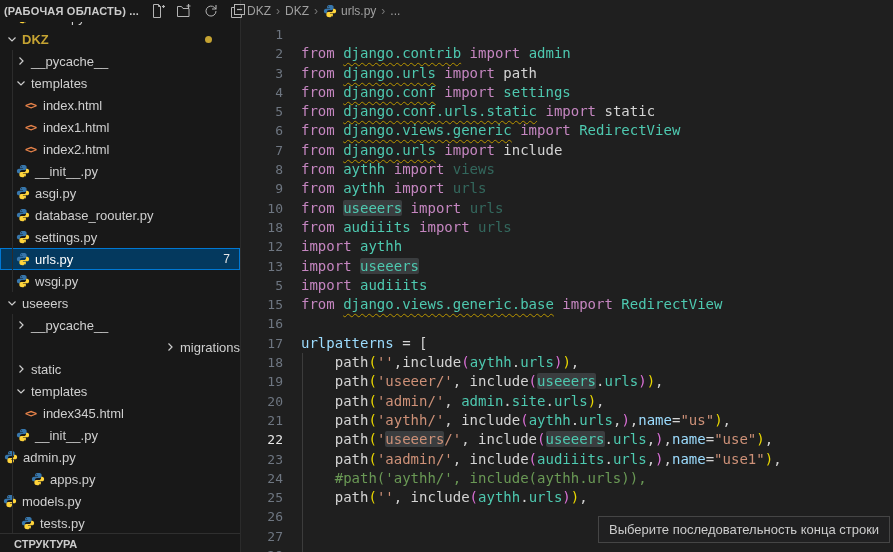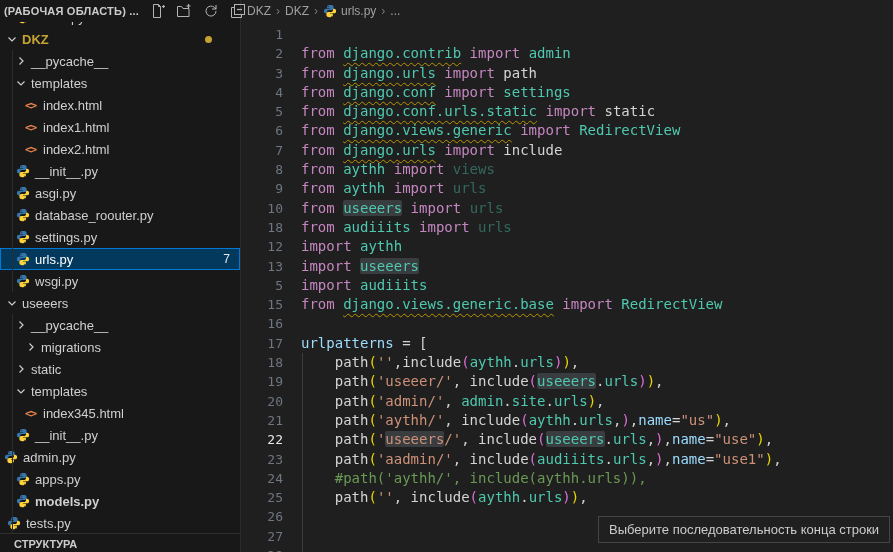--- a/index.html
+++ b/index.html
@@ -179,21 +179,21 @@
             <path d="M2.5 4.5 L6 8 L9.5 4.5" stroke="#cccccc" stroke-width="1.2" fill="none"></path>
           </svg></span>
         <span class="tlabel">useeers</span>
       </div>
       <div class="trow" style="padding-left: 15px;">
         <span class="chev"><svg width="12" height="12" viewBox="0 0 12 12">
             <path d="M4.5 2.5 L8 6 L4.5 9.5" stroke="#cccccc" stroke-width="1.2" fill="none"></path>
           </svg></span>
         <span class="tlabel">__pycache__</span>
       </div>
-      <div class="trow" style="padding-left: 25px;">
+      <div class="trow" style="padding-left: 25px; justify-content: flex-end;">
         <span class="chev"><svg width="12" height="12" viewBox="0 0 12 12">
             <path d="M4.5 2.5 L8 6 L4.5 9.5" stroke="#cccccc" stroke-width="1.2" fill="none"></path>
           </svg></span>
         <span class="tlabel">migrations</span>
       </div>
       <div class="trow" style="padding-left: 15px;">
         <span class="chev"><svg width="12" height="12" viewBox="0 0 12 12">
             <path d="M4.5 2.5 L8 6 L4.5 9.5" stroke="#cccccc" stroke-width="1.2" fill="none"></path>
           </svg></span>
         <span class="tlabel">static</span>
@@ -221,39 +221,39 @@
       </div>
       <div class="trow" style="padding-left: 3px;">
         <span class="ficon">
           <svg width="14" height="14" viewBox="0 0 16 16">
             <path fill="#3776ab" d="M7.9 1C6.1 1 4.7 1.7 4.7 3.2v1.6h3.4v.5H3.3C1.8 5.3 1 6.5 1 8s.8 2.7 2.3 2.7h1.2V9.2c0-1.3 1.1-2.4 2.4-2.4h3.3c1 0 1.9-.9 1.9-2V3.2C12.1 1.7 10.6 1 8.8 1zM6.4 2.5c.4 0 .6.3.6.6s-.2.6-.6.6-.6-.3-.6-.6.2-.6.6-.6z"></path>
             <path fill="#ffd43b" d="M8.1 15c1.8 0 3.2-.7 3.2-2.2v-1.6H7.9v-.5h4.8c1.5 0 2.3-1.2 2.3-2.7s-.8-2.7-2.3-2.7h-1.2v1.5c0 1.3-1.1 2.4-2.4 2.4H5.8c-1 0-1.9.9-1.9 2v1.6C3.9 14.3 5.4 15 7.2 15zm1.5-1.5c.4 0 .6.3.6.6s-.2.6-.6.6-.6-.3-.6-.6.2-.6.6-.6z"></path>
           </svg>
         </span>
         <span class="tlabel">admin.py</span>
       </div>
-      <div class="trow" style="padding-left: 15px;">
+      <div class="trow" style="padding-left: 30px;">
         <span class="ficon">
           <svg width="14" height="14" viewBox="0 0 16 16">
             <path fill="#3776ab" d="M7.9 1C6.1 1 4.7 1.7 4.7 3.2v1.6h3.4v.5H3.3C1.8 5.3 1 6.5 1 8s.8 2.7 2.3 2.7h1.2V9.2c0-1.3 1.1-2.4 2.4-2.4h3.3c1 0 1.9-.9 1.9-2V3.2C12.1 1.7 10.6 1 8.8 1zM6.4 2.5c.4 0 .6.3.6.6s-.2.6-.6.6-.6-.3-.6-.6.2-.6.6-.6z"></path>
             <path fill="#ffd43b" d="M8.1 15c1.8 0 3.2-.7 3.2-2.2v-1.6H7.9v-.5h4.8c1.5 0 2.3-1.2 2.3-2.7s-.8-2.7-2.3-2.7h-1.2v1.5c0 1.3-1.1 2.4-2.4 2.4H5.8c-1 0-1.9.9-1.9 2v1.6C3.9 14.3 5.4 15 7.2 15zm1.5-1.5c.4 0 .6.3.6.6s-.2.6-.6.6-.6-.3-.6-.6.2-.6.6-.6z"></path>
           </svg>
         </span>
         <span class="tlabel">apps.py</span>
       </div>
-      <div class="trow" style="padding-left: 15px; font-weight: bold;">
+      <div class="trow" style="padding-left: 2px;">
         <span class="ficon">
           <svg width="14" height="14" viewBox="0 0 16 16">
             <path fill="#3776ab" d="M7.9 1C6.1 1 4.7 1.7 4.7 3.2v1.6h3.4v.5H3.3C1.8 5.3 1 6.5 1 8s.8 2.7 2.3 2.7h1.2V9.2c0-1.3 1.1-2.4 2.4-2.4h3.3c1 0 1.9-.9 1.9-2V3.2C12.1 1.7 10.6 1 8.8 1zM6.4 2.5c.4 0 .6.3.6.6s-.2.6-.6.6-.6-.3-.6-.6.2-.6.6-.6z"></path>
             <path fill="#ffd43b" d="M8.1 15c1.8 0 3.2-.7 3.2-2.2v-1.6H7.9v-.5h4.8c1.5 0 2.3-1.2 2.3-2.7s-.8-2.7-2.3-2.7h-1.2v1.5c0 1.3-1.1 2.4-2.4 2.4H5.8c-1 0-1.9.9-1.9 2v1.6C3.9 14.3 5.4 15 7.2 15zm1.5-1.5c.4 0 .6.3.6.6s-.2.6-.6.6-.6-.3-.6-.6.2-.6.6-.6z"></path>
           </svg>
         </span>
         <span class="tlabel">models.py</span>
       </div>
-      <div class="trow" style="padding-left: 6px;">
+      <div class="trow" style="padding-left: 20px;">
         <span class="ficon">
           <svg width="14" height="14" viewBox="0 0 16 16">
             <path fill="#3776ab" d="M7.9 1C6.1 1 4.7 1.7 4.7 3.2v1.6h3.4v.5H3.3C1.8 5.3 1 6.5 1 8s.8 2.7 2.3 2.7h1.2V9.2c0-1.3 1.1-2.4 2.4-2.4h3.3c1 0 1.9-.9 1.9-2V3.2C12.1 1.7 10.6 1 8.8 1zM6.4 2.5c.4 0 .6.3.6.6s-.2.6-.6.6-.6-.3-.6-.6.2-.6.6-.6z"></path>
             <path fill="#ffd43b" d="M8.1 15c1.8 0 3.2-.7 3.2-2.2v-1.6H7.9v-.5h4.8c1.5 0 2.3-1.2 2.3-2.7s-.8-2.7-2.3-2.7h-1.2v1.5c0 1.3-1.1 2.4-2.4 2.4H5.8c-1 0-1.9.9-1.9 2v1.6C3.9 14.3 5.4 15 7.2 15zm1.5-1.5c.4 0 .6.3.6.6s-.2.6-.6.6-.6-.3-.6-.6.2-.6.6-.6z"></path>
           </svg>
         </span>
         <span class="tlabel">tests.py</span>
       </div>
     </div>
   <div class="guide" style="left:12px;top:50px;height:242px;"></div>

